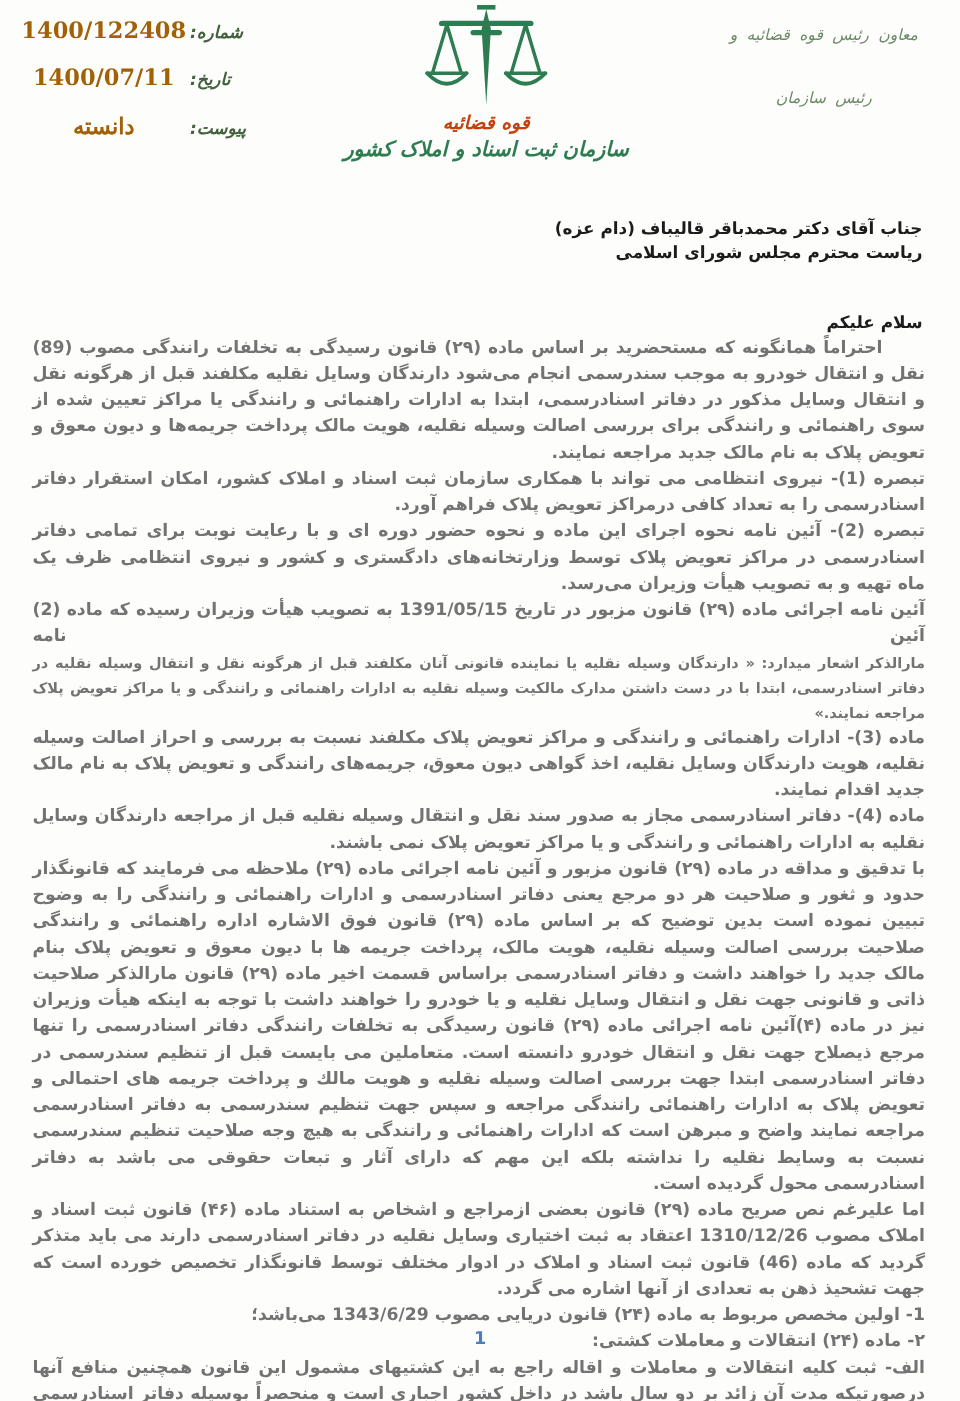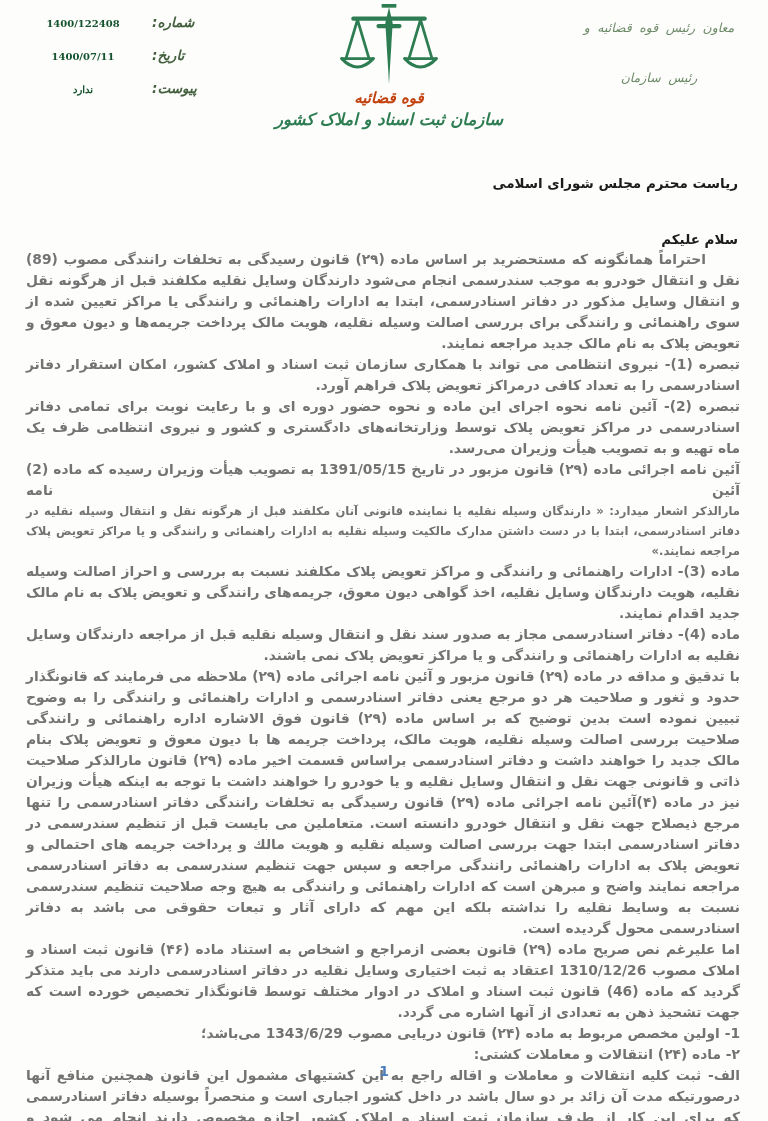--- a/index.html
+++ b/index.html
@@ -47,21 +47,21 @@
     font-size:16.5px; margin-top:3px; letter-spacing:.5px;
   }
   .head-left { width:200px; padding-top:10px; }
   .meta-row { display:flex; align-items:baseline; margin-bottom:17px; }
   .meta-label {
     width:62px; color:#44603e; font-style:italic;
     font-size:13.5px; font-weight:bold; text-align:left;
   }
   .meta-value {
     flex:1; direction:ltr; text-align:center;
-    font-weight:bold; font-size:10px; color:#14532d;
+    font-weight:bold; font-size:18px; color:#a16207;
     font-family:"DejaVu Serif", serif;
   }
   
   .recipient {
     padding:0 30px;
     margin-top:22px;
     font-weight:bold;
     font-size:13.5px;
     line-height:19px;
   }
@@ -132,27 +132,28 @@
       <div class="meta-row">
         <span class="meta-label">شماره:</span>
         <span class="meta-value">1400/122408</span>
       </div>
       <div class="meta-row">
         <span class="meta-label">تاریخ:</span>
         <span class="meta-value">1400/07/11</span>
       </div>
       <div class="meta-row">
         <span class="meta-label">پیوست:</span>
-        <span class="meta-value">ندارد</span>
+        <span class="meta-value">دانسته</span>
       </div>
     </div>
 
   </header>
 
   <div class="recipient">
+    <div>جناب آقای دکتر محمدباقر قالیباف (دام عزه)</div>
     <div>ریاست محترم مجلس شورای اسلامی</div>
   </div>
 
   <div class="greeting">سلام علیکم</div>
 
   <main class="body-text">
     <p class="p-indent">احتراماً همانگونه که مستحضرید بر اساس ماده (۲۹) قانون رسیدگی به تخلفات رانندگی مصوب (89) نقل و انتقال خودرو به موجب سندرسمی انجام می‌شود دارندگان وسایل نقلیه مکلفند قبل از هرگونه نقل و انتقال وسایل مذکور در دفاتر اسنادرسمی، ابتدا به ادارات راهنمائی و رانندگی یا مراکز تعیین شده از سوی راهنمائی و رانندگی برای بررسی اصالت وسیله نقلیه، هویت مالک پرداخت جریمه‌ها و دیون معوق و تعویض پلاک به نام مالک جدید مراجعه نمایند.</p>
     <p>تبصره (1)- نیروی انتظامی می تواند با همکاری سازمان ثبت اسناد و املاک کشور، امکان استقرار دفاتر اسنادرسمی را به تعداد کافی درمراکز تعویض پلاک فراهم آورد.</p>
     <p>تبصره (2)- آئین نامه نحوه اجرای این ماده و نحوه حضور دوره ای و با رعایت نوبت برای تمامی دفاتر اسنادرسمی در مراکز تعویض پلاک توسط وزارتخانه‌های دادگستری و کشور و نیروی انتظامی ظرف یک ماه تهیه و به تصویب هیأت وزیران می‌رسد.</p>
     <p class="p-line">آئین نامه اجرائی ماده (۲۹) قانون مزبور در تاریخ 1391/05/15 به تصویب هیأت وزیران رسیده که ماده (2) آئین نامه</p>

